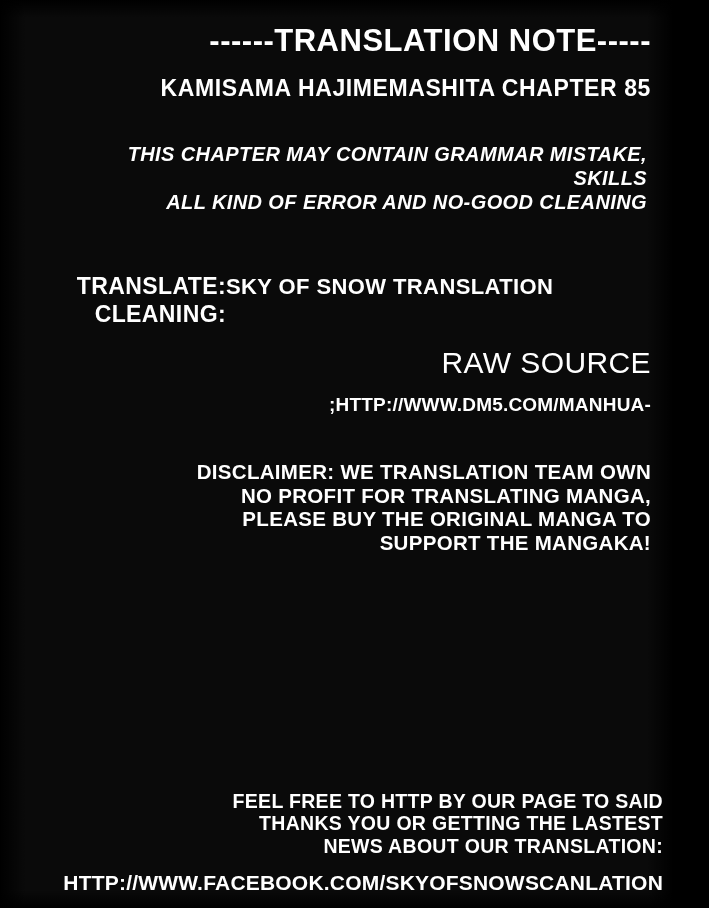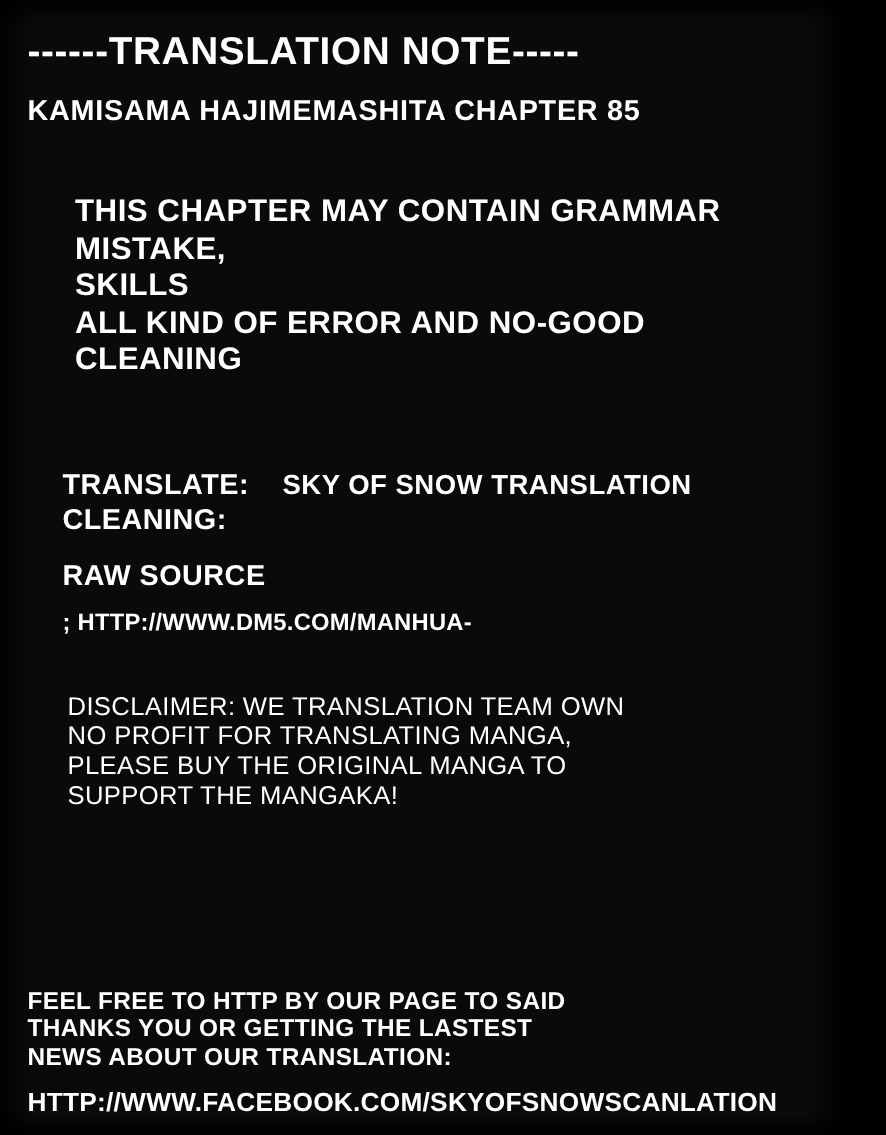--- a/index.html
+++ b/index.html
@@ -13,20 +13,21 @@
     overflow: hidden;
     font-family: "Liberation Sans", sans-serif;
     color: #ffffff;
   }
   .page {
     position: relative;
     width: 673px;
     height: 908px;
     background: #0a0a0a;
     box-sizing: border-box;
+    text-align: right;
   }
   
   .page::before {
     content: "";
     position: absolute;
     inset: 0;
     background:
       linear-gradient(to right, #000 0px, rgba(0,0,0,0) 26px),
       linear-gradient(to left, #000 0px, rgba(0,0,0,0) 26px),
       linear-gradient(to bottom, #000 0px, rgba(0,0,0,0) 18px),
@@ -52,25 +53,26 @@
     font-size: 23px;
     line-height: 1.1;
     font-weight: bold;
     letter-spacing: 0.6px;
   }
   .block {
     font-weight: bold;
     letter-spacing: 0.4px;
   }
   .disclaimer-para {
-    margin: 16px;
+    margin: 4px;
     padding-top: 38px;
     padding-left: 22px;
-    font-size: 25px;
+    font-size: 20px;
     line-height: 1.18;
+    font-style: italic;
   }
   .credits {
     padding-top: 36px;
     padding-left: 28px;
   }
   .credit-row {
     display: flex;
     align-items: baseline;
   }
   .credit-labels {
@@ -83,22 +85,22 @@
   }
   .credit-value {
     font-size: 22px;
     line-height: 1.22;
     font-weight: bold;
     letter-spacing: 0.4px;
     padding-top: 20px;
   }
   .raw-label {
     padding-top: 18px;
-    font-size: 23px;
-    font-weight: bold;
+    font-size: 30px;
+    font-weight: normal;
     letter-spacing: 0.4px;
   }
   .raw-url {
     padding-top: 14px;
     font-size: 19px;
     line-height: 1.14;
     font-weight: bold;
     letter-spacing: 0.2px;
   }
   .raw-url .semi {
@@ -107,21 +109,21 @@
   }
   .raw-url .url-line2 {
     display: block;
     padding-left: 14px;
   }
   .disclaimer {
     padding-top: 44px;
     padding-left: 32px;
     font-size: 20.5px;
     line-height: 1.16;
-    font-weight: normal;
+    font-weight: bold;
     letter-spacing: 0.3px;
   }
   .share {
     padding-top: 42px;
     padding-left: 40px;
     font-size: 24px;
     line-height: 1.22;
     font-weight: bold;
     letter-spacing: 0.5px;
   }

